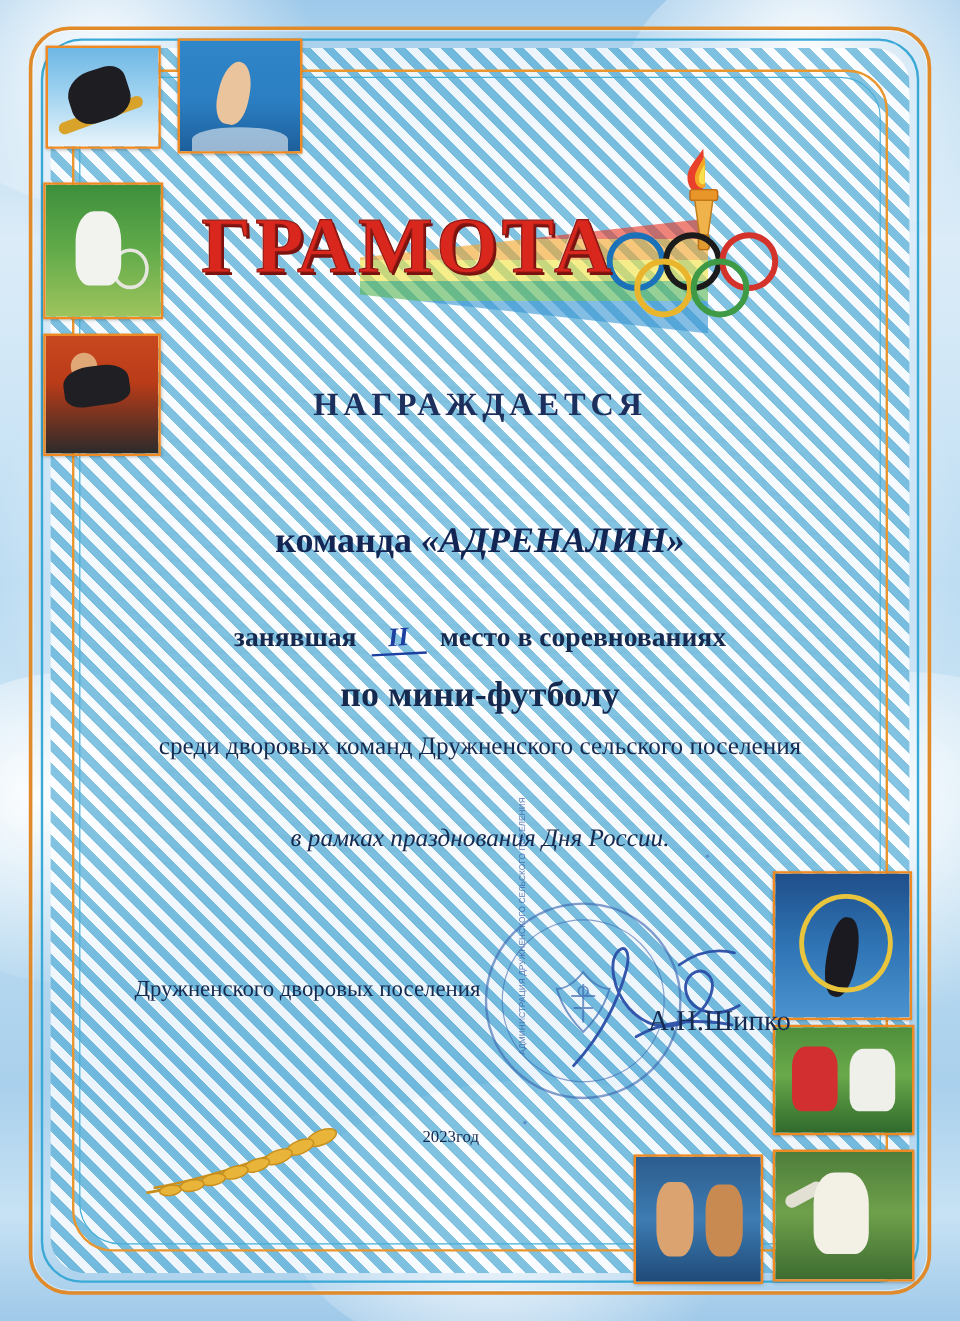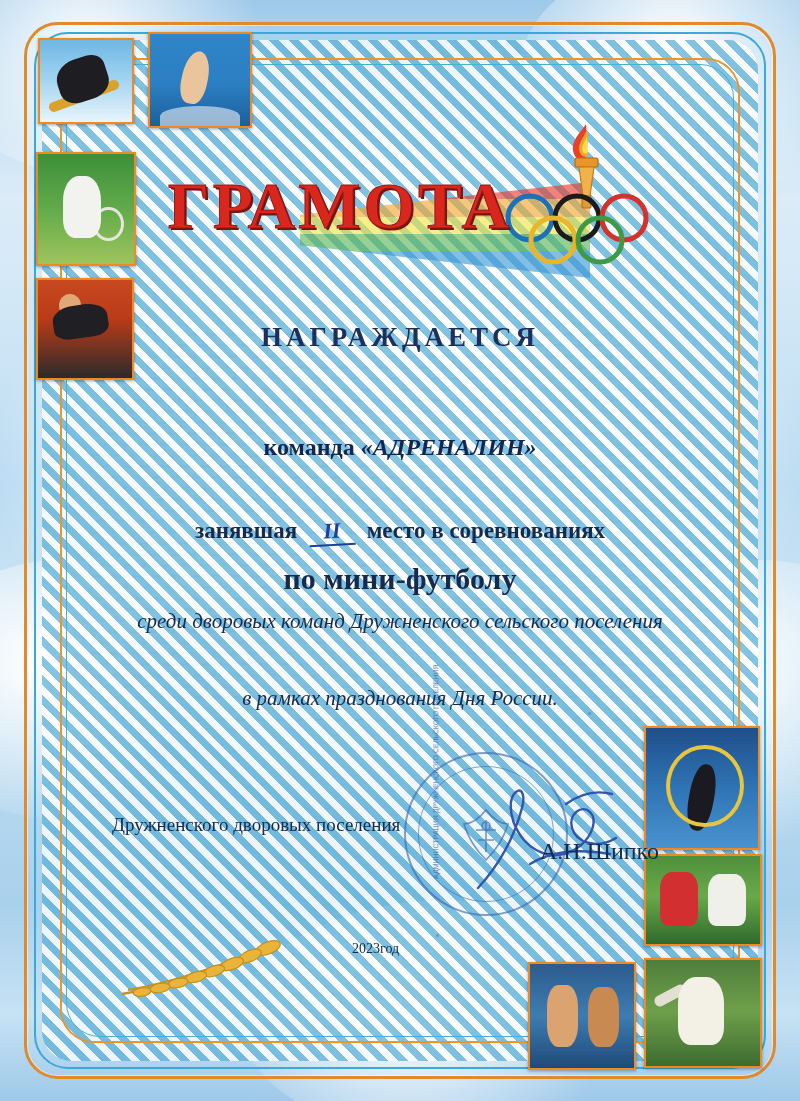--- a/index.html
+++ b/index.html
@@ -307,21 +307,21 @@
     letter-spacing: 4px;
     color: #1d2f5c;
   }
   .team {
     position: absolute;
     left: 0; right: 0;
     top: 434px;
     text-align: center;
     font-family: "Liberation Serif", serif;
     font-weight: bold;
-    font-size: 24px;
+    font-size: 30px;
     color: #132552;
   }
   .team .quoted { font-style: italic; }
 
   .place-line {
     position: absolute;
     left: 0; right: 0;
     top: 518px;
     text-align: center;
     font-family: "Liberation Serif", serif;
@@ -350,21 +350,20 @@
     font-weight: bold;
     font-size: 30px;
     color: #16294f;
   }
   .among-line {
     position: absolute;
     left: 70px; right: 70px;
     top: 608px;
     text-align: center;
     font-family: "Liberation Serif", serif;
-    font-style: italic;
     font-size: 21px;
     line-height: 1.32;
     color: #16294f;
   }
   .event-line {
     position: absolute;
     left: 70px; right: 70px;
     top: 686px;
     text-align: center;
     font-family: "Liberation Serif", serif;

